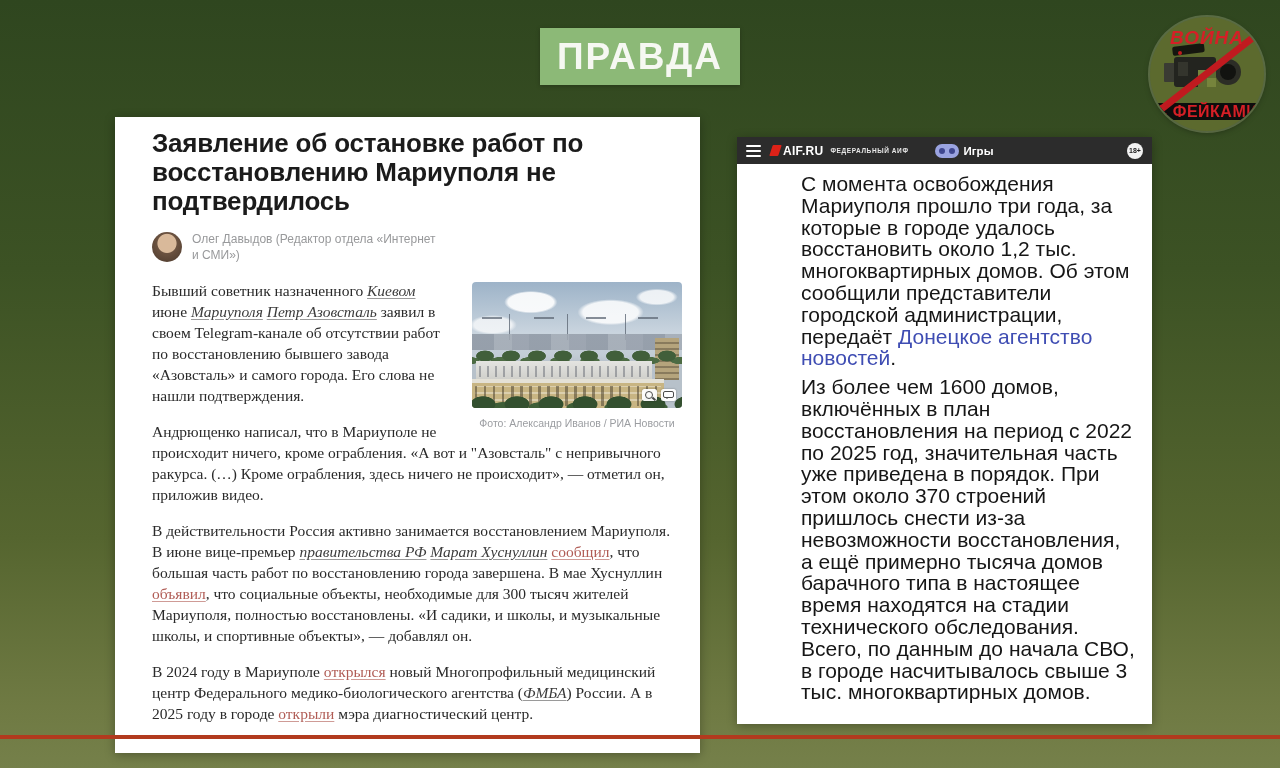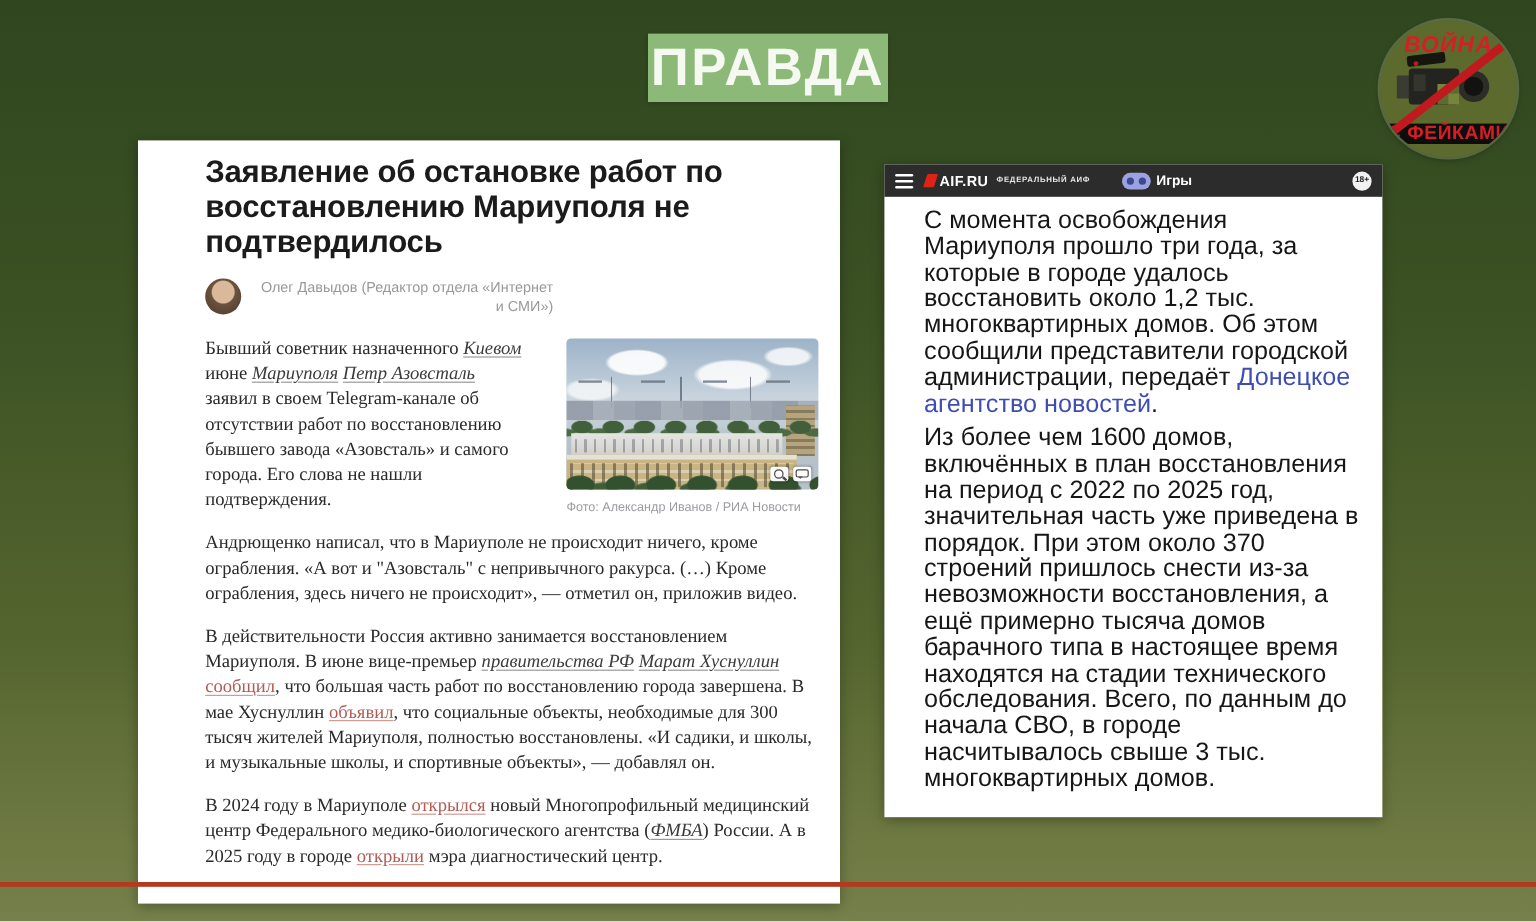--- a/index.html
+++ b/index.html
@@ -7,48 +7,48 @@
   body { font-family:"Liberation Sans", sans-serif; }
 
   .page { position:relative; width:1280px; height:768px;
     background:linear-gradient(180deg,#2f461f 0%,#3c5224 35%,#55652f 70%,#6f7a43 92%,#75804a 100%);
     overflow:hidden; }
 
   
   .banner { position:absolute; left:540px; top:28px; width:200px; height:57px;
     background:#8cb977; display:flex; align-items:center; justify-content:center;
     box-shadow:0 1px 4px rgba(0,0,0,.25); }
-  .banner span { color:#f6f8f2; font-size:44px; font-weight:800; letter-spacing:2px; }
+  .banner span { color:#f6f8f2; font-size:37px; font-weight:800; letter-spacing:2px; }
 
   
   .logo { position:absolute; left:1150px; top:17px; width:114px; height:114px; border-radius:50%;
     background:#5c6a2e; overflow:hidden; box-shadow:0 0 0 2px rgba(205,215,170,.28), 0 2px 6px rgba(0,0,0,.35); }
   .logo-title { position:absolute; top:10px; left:0; right:0; text-align:center;
     color:#d51f26; font-weight:800; font-size:19px; letter-spacing:1px; z-index:4;font-style:italic; }
   .logo svg { position:absolute; left:8px; top:26px; z-index:1; }
   .logo-band { position:absolute; left:-6px; right:-6px; top:86px; height:17px; background:#0d0d0d;
     display:flex; align-items:center; justify-content:center; z-index:2; }
   .logo-band span { color:#d51f26; font-weight:800; font-size:16px; letter-spacing:.5px; }
   .logo-stripe { position:absolute; left:-8px; top:53px; width:130px; height:7px;
     background:#c01a1f; transform:rotate(-38deg); z-index:3; border-radius:2px; }
 
   
   .card { position:absolute; background:#fff; box-shadow:0 2px 10px rgba(0,0,0,.3); }
-  .article { left:115px; top:117px; width:585px; min-height:593px; padding:12px 18px 14px 56px; }
+  .article { left:115px; top:117px; width:585px; min-height:593px; padding:12px 18px 14px 37px; }
   .article h1 { width:508px; font-size:26px; line-height:29px; font-weight:700; color:#1b1b1b; letter-spacing:-.2px; }
-  .byline { display:flex; align-items:center; margin-top:15px;text-align:right; }
+  .byline { display:flex; align-items:center; margin-top:15px; }
   .avatar { width:30px; height:30px; border-radius:50%;
     background:radial-gradient(circle at 50% 38%, #d9b99a 0 38%, #6b5240 42%, #4a382c 100%); flex:0 0 auto; }
   .author { margin-left:10px; font-size:12px; line-height:1.35; color:#98999b; max-width:250px; }
   .art-body { margin-top:17px; font-family:"Liberation Serif", serif; font-size:15.5px; line-height:21px; color:#2a2a2a; }
   .art-body p { margin-bottom:15px; }
   .art-body .lg { color:#3c3c3c; text-decoration:underline; text-decoration-color:#9a9a9a; text-underline-offset:2px;font-style:italic; }
   .art-body .lr { color:#b05c55; text-decoration:underline; text-decoration-color:#cf9b96; text-underline-offset:2px;margin-top:19px; }
 
-  figure { float:right; width:210px; margin:2px 0 6px 30px; }
+  figure { float:right; width:210px; margin:2px 0 6px 30px;text-align:center; }
   .photo { position:relative; width:210px; height:126px; border-radius:4px; overflow:hidden;
     background:linear-gradient(#9db3c8 0%,#c9d4de 40%,#c2ccd5 58%,#b7c1ca 64%); }
   .ph-clouds { position:absolute; inset:0; background:
     radial-gradient(38px 16px at 28% 16%, rgba(255,255,255,.9) 0 60%, transparent 70%),
     radial-gradient(46px 18px at 66% 24%, rgba(255,255,255,.85) 0 60%, transparent 72%),
     radial-gradient(30px 12px at 88% 12%, rgba(255,255,255,.8) 0 55%, transparent 70%),
     radial-gradient(34px 14px at 10% 34%, rgba(255,255,255,.7) 0 55%, transparent 70%); }
   .ph-cranes { position:absolute; left:4px; right:4px; top:32px; height:26px;
     background:repeating-linear-gradient(90deg, transparent 0 33px, rgba(95,105,118,.8) 33px 34px, transparent 34px 58px); }
   .ph-cranes::before { content:""; position:absolute; left:6px; right:10px; top:3px; height:1.5px;
@@ -99,21 +99,21 @@
   .aif-brand b { color:#fff; font-size:12px; letter-spacing:.3px; }
   .aif-tagline { color:#e8e8e8; font-size:6.5px; letter-spacing:.6px; margin-left:7px; font-weight:700; }
   .aif-games { display:flex; align-items:center; margin-left:26px; }
   .gamepad { position:relative; width:24px; height:14px; background:#9aa3e0; border-radius:7px; margin-right:5px; }
   .gamepad::before, .gamepad::after { content:""; position:absolute; top:4px; width:6px; height:6px;
     border-radius:50%; background:#3f478f; }
   .gamepad::before { left:4px; } .gamepad::after { right:4px; }
   .aif-games span.lbl { color:#fff; font-size:11.5px; font-weight:700; }
   .age { margin-left:auto; width:16px; height:16px; border-radius:50%; background:#f2f2f2;
     color:#222; font-size:7px; font-weight:700; display:flex; align-items:center; justify-content:center; }
-  .aif-body { padding:9px 17px 14px 33px; font-size:21px; line-height:21.8px; color:#161616; }
+  .aif-body { padding:9px 17px 14px 33px; font-size:21px; line-height:21.8px; color:#161616;margin-left:31px; }
   .aif-body p { margin-bottom:7px; }
   .aif-body .lb { color:#3f4db3; }
 
   
   .footer-line { position:absolute; left:0; top:735px; width:1280px; height:4px; background:#b23a1e; }
   .footer { position:absolute; right:15px; top:740px; height:26px; display:flex; align-items:center; gap:10px; }
   .arrow { display:flex; align-items:center; }
   .arrow i { display:block; width:16px; height:8px; background:#d0261b; }
   .arrow u { display:block; width:0; height:0; border-left:13px solid #d0261b;
     border-top:9px solid transparent; border-bottom:9px solid transparent; }

